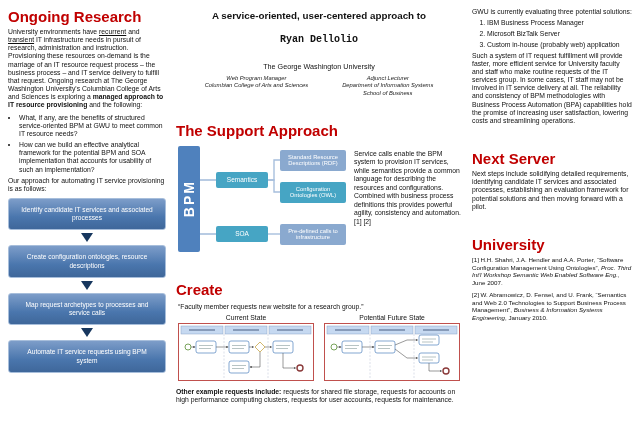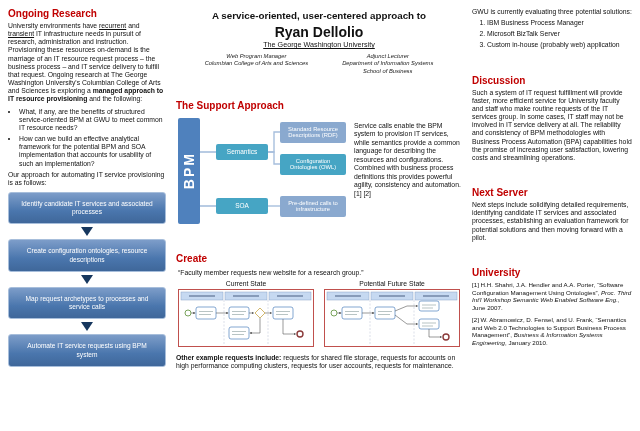--- a/index.html
+++ b/index.html
@@ -1,36 +1,36 @@
 <!DOCTYPE html>
 <html><head>
 <meta charset="utf-8">
 <style>
   * { margin:0; padding:0; box-sizing:border-box; }
   html,body { background:#fff; }
   body { width:640px; height:431px; font-family:"Liberation Sans", sans-serif; color:#111; overflow:hidden; }
   .poster { width:640px; height:431px; background:#ffffff; display:grid; grid-template-columns:158px 1fr 160px; gap:10px; padding:8px 8px 6px 8px; }
 
-  h2.sec { color:#c00000; font-size:10px; font-weight:bold; margin:25px 0 3px 0; }
+  h2.sec { color:#c00000; font-size:15px; font-weight:bold; margin:25px 0 3px 0; }
   h2.sec.first { margin-top:0; }
   p.body { font-size:6.8px; line-height:1.2; text-align:left; }
   .u { text-decoration:underline; }
 
   
   .col-left ul { margin:4px 0 0 11px; }
   .col-left li { font-size:6.8px; line-height:1.2; margin-bottom:3px; }
   .flow { margin-top:5px; }
   .flow-box { background:linear-gradient(180deg,#7d9dc9 0%,#4a76ad 60%,#3f679a 100%); color:#fff; font-size:6.6px; line-height:1.25; text-align:center; padding:7px 8px; border-radius:3px; border:1px solid #a7bedb; }
   .flow-arrow { width:0; height:0; border-left:6px solid transparent; border-right:6px solid transparent; border-top:9px solid #17375e; margin:3px auto; }
 
   
   .col-center { display:flex; flex-direction:column; }
   h1.title { font-size:9.8px; font-weight:bold; text-align:center; line-height:1.25; white-space:nowrap; margin-top:2px; }
-  .author { text-align:center; font-weight:bold; font-size:14px; margin-top:2px; }
-  .affil { text-align:center; font-size:7.2px; margin-top:0;text-decoration:underline; }
+  .author { text-align:center; font-weight:bold; font-size:10px; margin-top:12px;font-family:Liberation Mono, monospace; }
+  .affil { text-align:center; font-size:7.2px; margin-top:17px; }
   .roles { display:flex; justify-content:center; gap:34px; margin-top:4px; }
   .role { font-style:italic; font-size:5.8px; text-align:center; line-height:1.25; color:#222; }
 
   
   .sem-row { display:flex; gap:6px; align-items:flex-start; margin-top:2px; }
   .sem-diagram { position:relative; width:172px; height:112px; flex:none; }
   .sem-lines { position:absolute; left:0; top:0; width:172px; height:112px; }
   .bpm-bar { position:absolute; left:2px; top:2px; width:22px; height:106px; background:#4f81bd; display:flex; align-items:center; justify-content:center; border-radius:2px; }
   .bpm-bar span { writing-mode:vertical-rl; transform:rotate(180deg); color:#fff; font-weight:bold; font-size:14px; letter-spacing:2px; }
   .nbox { position:absolute; color:#fff; text-align:center; display:flex; align-items:center; justify-content:center; border-radius:2px; }
@@ -205,21 +205,20 @@
     <p class="other"><b>Other example requests include:</b><span> requests for shared file storage, requests for accounts on high performance computing clusters, requests for user accounts, requests for maintenance.</span></p>
   </div>
 
   <div class="col-right">
     <p class="body">GWU is currently evaluating three potential solutions:</p>
     <ol>
       <li>IBM Business Process Manager</li>
       <li>Microsoft BizTalk Server</li>
       <li>Custom in-house (probably web) application</li>
     </ol>
-    <h2 class="sec">Discussion</h2>
     <p class="body">Such a system of IT request fulfillment will provide faster, more efficient service for University faculty and staff who make routine requests of the IT services group. In some cases, IT staff may not be involved in IT service delivery at all.  The reliability and consistency of BPM methodologies with Business Process Automation (BPA) capabilities hold the promise of increasing user satisfaction, lowering costs and streamlining operations.</p>
     <h2 class="sec">Next Server</h2>
     <p class="body">Next steps include solidifying detailed requirements, identifying candidate IT services and associated processes, establishing an evaluation framework for potential solutions and then moving forward with a pilot.</p>
     <h2 class="sec">University</h2>
     <p class="ref"><span>[1] H.H. Shahri, J.A. Hendler and A.A. Porter, “Software Configuration Management Using Ontologies”, </span><i>Proc. Third Int'l Workshop Semantic Web Enabled Software Eng.</i><span>, June 2007.</span></p>
     <p class="ref"><span>[2] W. Abramowicz, D. Fensel, and U. Frank, “Semantics and Web 2.0 Technologies to Support Business Process Management”, </span><i>Business &amp; Information Systems Engineering</i><span>, January 2010.</span></p>
   </div>
 
 </div>
 

